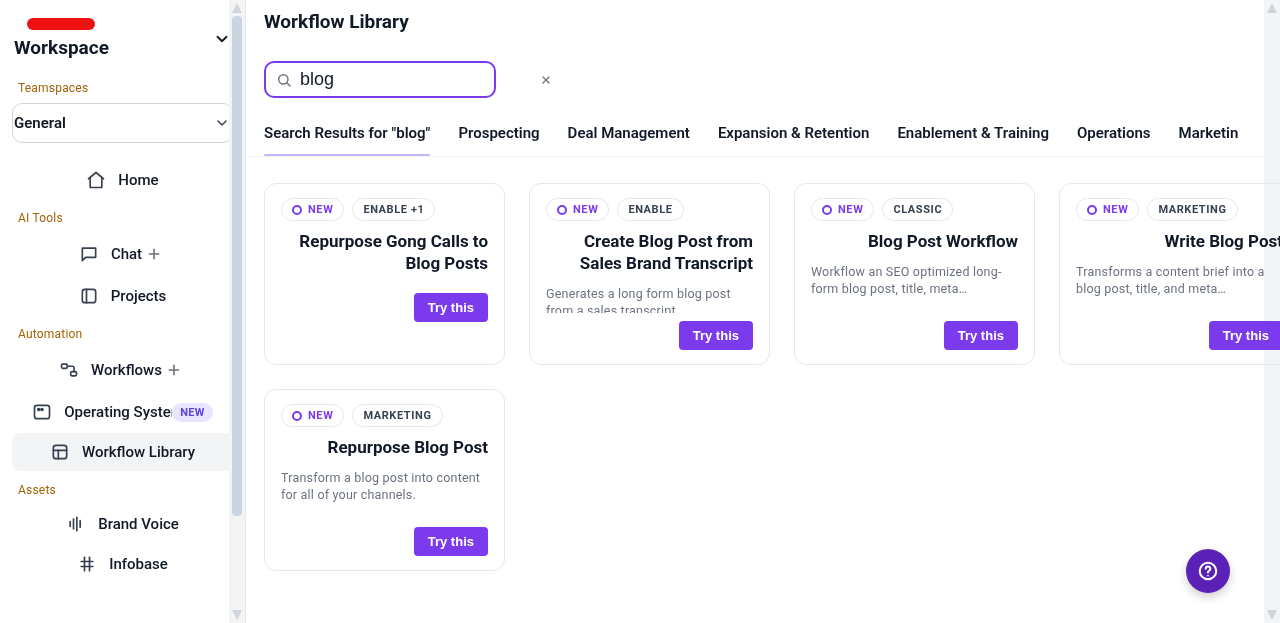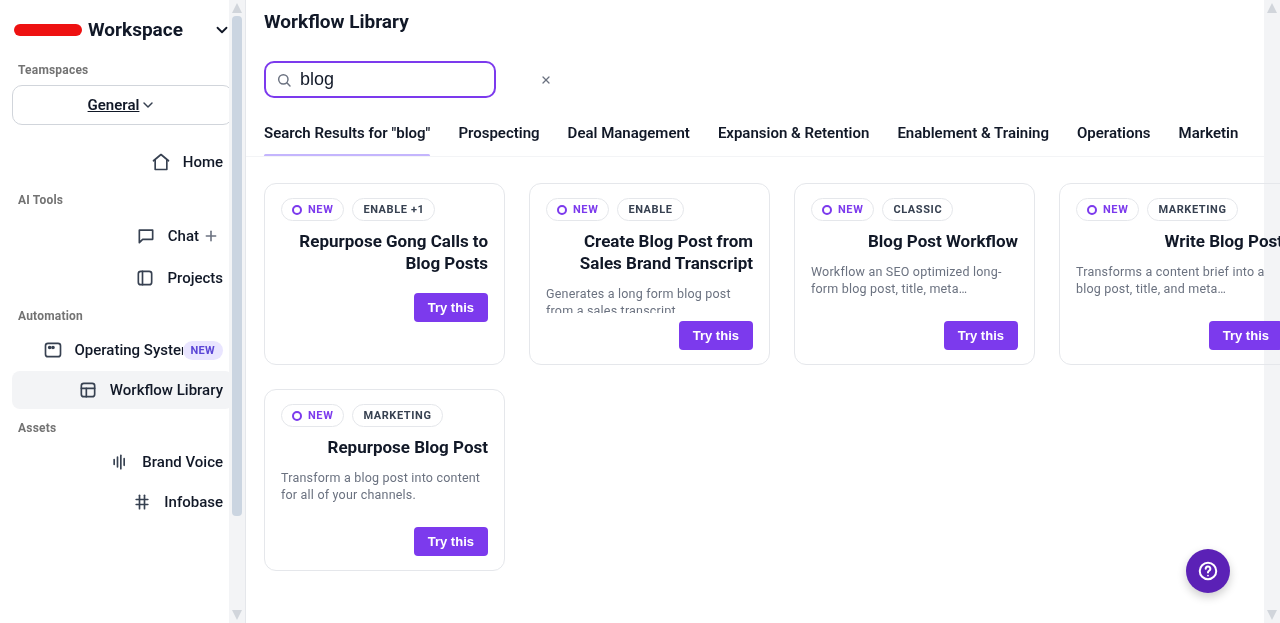--- a/index.html
+++ b/index.html
@@ -2,30 +2,30 @@
 <html><head>
 <meta charset="utf-8">
 <style>
   * { box-sizing: border-box; margin: 0; padding: 0; }
   body { font-family: -apple-system, BlinkMacSystemFont, "Segoe UI", Roboto, Helvetica, Arial, sans-serif; color: #111827; background: #fff; }
   .app { display: flex; height: 623px; width: 1280px; overflow: hidden; position: relative; }
 
   
   .sidebar { width: 246px; border-right: 1px solid #e5e7eb; padding: 14px 12px 10px 12px; overflow-y: auto; position: relative; }
   .ws-header { display: flex; align-items: center; justify-content: space-between; margin-bottom: 18px; padding: 4px 2px; }
-  .ws-header-left { display: flex; align-items: center; gap: 6px; }
+  .ws-header-left { display: flex; align-items: center; gap: 6px; flex-direction: column; }
   .ws-redact { width: 68px; height: 12px; background: #e11; border-radius: 6px; }
   .ws-name { font-size: 19px; font-weight: 700; }
   .chev-down { width: 18px; height: 18px; display: inline-flex; align-items: center; justify-content: center; }
 
-  .section-label { font-size: 12px; font-weight: 700; color: #737373; letter-spacing: .2px; margin: 12px 6px 8px; }
-  .teamspace-picker { border: 1px solid #d1d5db; border-radius: 10px; padding: 10px 16px; display: flex; align-items: center; justify-content: center; margin-bottom: 18px; cursor: pointer; text-decoration: underline; }
+  .section-label { font-size: 12px; font-weight: 400; color: #a16207; letter-spacing: .2px; margin: 12px 6px 8px; }
+  .teamspace-picker { border: 1px solid #d1d5db; border-radius: 10px; padding: 10px 1px; display: flex; align-items: center; justify-content: space-between; margin-bottom: 18px; cursor: pointer; }
   .teamspace-name { font-size: 15px; font-weight: 600; }
 
-  .nav-item { display: flex; align-items: center; justify-content: flex-end; padding: 9px 10px; border-radius: 8px; cursor: pointer; margin: 2px 0; }
+  .nav-item { display: flex; align-items: center; justify-content: center; padding: 9px 10px; border-radius: 8px; cursor: pointer; margin: 2px 0; }
   .nav-item.active { background: #f3f4f6; }
   .nav-left { display: flex; align-items: center; gap: 12px; }
   .nav-label { font-size: 15px; font-weight: 500; color: #111827; }
   .nav-icon { width: 20px; height: 20px; display: inline-flex; align-items: center; justify-content: center; color: #374151; }
   .plus-btn { width: 24px; height: 24px; display: inline-flex; align-items: center; justify-content: center; border-radius: 6px; color: #6b7280; }
   .badge-new { background: #e9e5ff; color: #5b46d6; font-size: 11px; font-weight: 700; padding: 3px 8px; border-radius: 10px; letter-spacing: .3px; }
 
   
   .main { flex: 1; overflow: hidden; display: flex; flex-direction: column; position: relative; }
   .main-header { padding: 10px 18px 6px; }
@@ -132,20 +132,38 @@
               <rect x="4" y="4" width="16" height="16" rx="3"></rect>
               <line x1="9" y1="4" x2="9" y2="20"></line>
             </svg>
         </span>
         <span class="nav-label">Projects</span>
       </div>
     </div>
 
     <div class="section-label">Automation</div>
 
+    <div class="nav-item">
+      <div class="nav-left">
+        <span class="nav-icon">
+          <svg width="20" height="20" viewBox="0 0 24 24" fill="none" stroke="#374151" stroke-width="2" stroke-linecap="round" stroke-linejoin="round">
+              <rect x="3" y="5" width="7" height="5" rx="1.5"></rect>
+              <rect x="14" y="14" width="7" height="5" rx="1.5"></rect>
+              <path d="M10 7.5h6a2 2 0 0 1 2 2V14"></path>
+            </svg>
+        </span>
+        <span class="nav-label">Workflows</span>
+      </div>
+      <span class="plus-btn">
+        <svg width="16" height="16" viewBox="0 0 24 24" fill="none" stroke="#6b7280" stroke-width="2.4" stroke-linecap="round">
+            <line x1="12" y1="5" x2="12" y2="19"></line>
+            <line x1="5" y1="12" x2="19" y2="12"></line>
+          </svg>
+      </span>
+    </div>
 
     <div class="nav-item">
       <div class="nav-left">
         <span class="nav-icon">
           <svg width="20" height="20" viewBox="0 0 24 24" fill="none" stroke="#374151" stroke-width="2" stroke-linecap="round" stroke-linejoin="round">
               <rect x="3" y="4" width="18" height="16" rx="3"></rect>
               <circle cx="8" cy="9" r="1.2" fill="#374151"></circle>
               <circle cx="12" cy="9" r="1.2" fill="#374151"></circle>
             </svg>
         </span>

